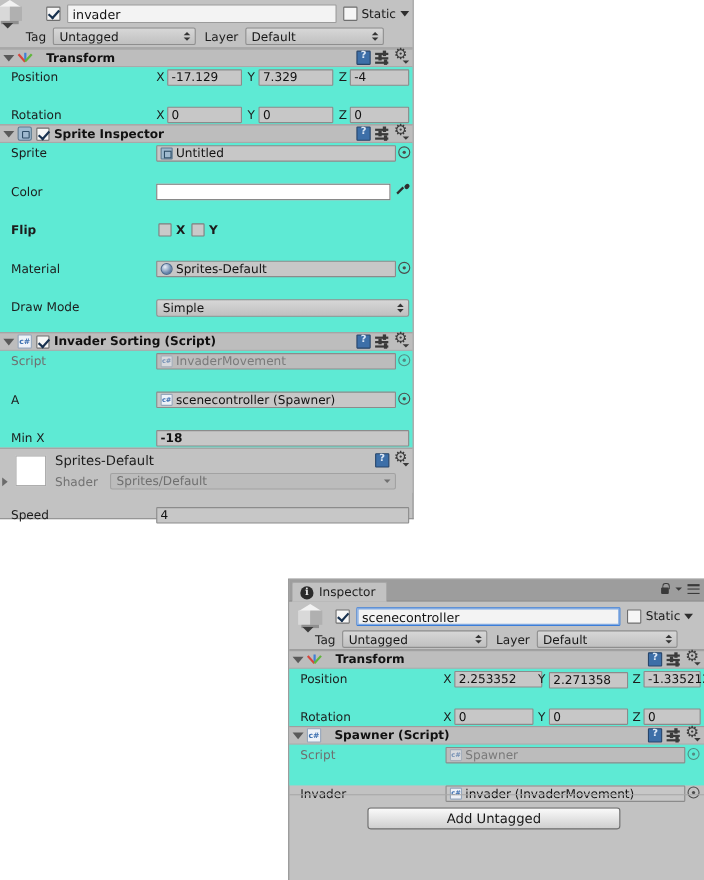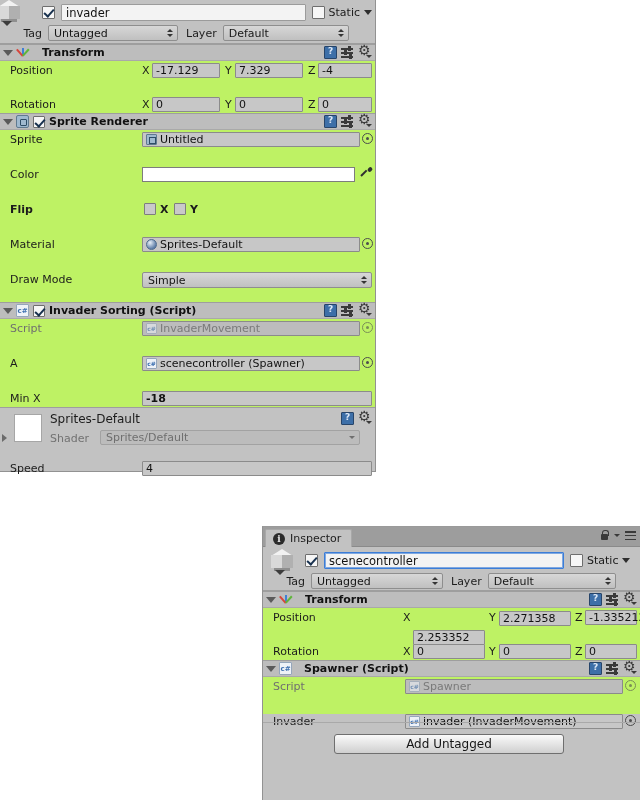--- a/index.html
+++ b/index.html
@@ -134,21 +134,21 @@
   .ic-transform i.b { background:#3f7fd6; transform: rotate(0deg); height:7px; top:2px;}
   .ic-sprite { width:13px;height:13px; background:#9fb9cf;
        border:1px solid #5f7a90; border-radius:2px; position:relative; flex:none; }
   .ic-sprite::after{ content:""; position:absolute; left:3px; top:3px;
        width:5px;height:5px;border:1.5px solid #2e4d66; border-radius:1px; }
   .ic-cs { width:13px;height:13px;background:#eef2f8;border:1px solid #95a6bb;
        border-radius:1px; font-size:7px; color:#3c6fb0; text-align:center;
        line-height:12px; font-weight:bold; flex:none; }
 
   
-  .body { background:#bef264; }
+  .body { background:#5eead4; }
   .row { position:relative; height:17px; }
   .plabel { position:absolute; left:10px; top:2px; font-size:11px; color:#1c1c1c; }
   .plabel.dim { color:#6f6f6f; }
   .tfield { position:absolute; height:15px; background:#c7c7c7;
             border:1px solid #8b8b8b; border-radius:1px; font-size:11px;
             color:#121212; display:flex; align-items:center; padding:0 3px; }
   .axis { position:absolute; font-size:11px; color:#1c1c1c; top:2px; }
 
   
   .objfield { position:absolute; height:15px; background:#c7c7c7;
@@ -306,21 +306,21 @@
       <div class="tfield" style="left:235px; top:1px; width:68px;">0.38688</div>
       <span class="axis" style="left:308px;">Z</span>
       <div class="tfield" style="left:318px; top:1px; width:54px;">1</div>
     </div>
   </div>
 
   <div class="comp-head">
     <span class="foldout"></span>
     <span class="ic-sprite"></span>
     <span class="cb checked" style="width:12px;height:12px;margin-left:4px;"></span>
-    <span class="comp-title" style="margin-left:4px;">Sprite Renderer</span>
+    <span class="comp-title" style="margin-left:4px;">Sprite Inspector</span>
     <span class="comp-icons">
       <span class="book"></span>
       <span class="preset">
         <i></i>
           <i></i>
           <i></i>
           <b></b>
           <b></b>
           <b></b>
       </span>
@@ -554,21 +554,21 @@
           <b></b>
       </span>
       <span class="gear"></span>
     </span>
   </div>
 
   <div class="body" style="height:52px; position:relative;">
     <div class="row" style="top:1px;">
       <span class="plabel">Position</span>
       <span class="axis" style="left:140px;">X</span>
-      <div class="tfield" style="left:150px; top:1px; width:72px;margin-top:20px;">2.253352</div>
+      <div class="tfield" style="left:150px; top:1px; width:80px;">2.253352</div>
       <span class="axis" style="left:226px;">Y</span>
       <div class="tfield" style="left:236px; top:2px; width:72px;">2.271358</div>
       <span class="axis" style="left:312px;">Z</span>
       <div class="tfield" style="left:322px; top:1px; width:52px;">-1.335212</div>
     </div>
     <div class="row" style="top:18px;">
       <span class="plabel">Rotation</span>
       <span class="axis" style="left:140px;">X</span>
       <div class="tfield" style="left:150px; top:1px; width:72px;">0</div>
       <span class="axis" style="left:226px;">Y</span>

